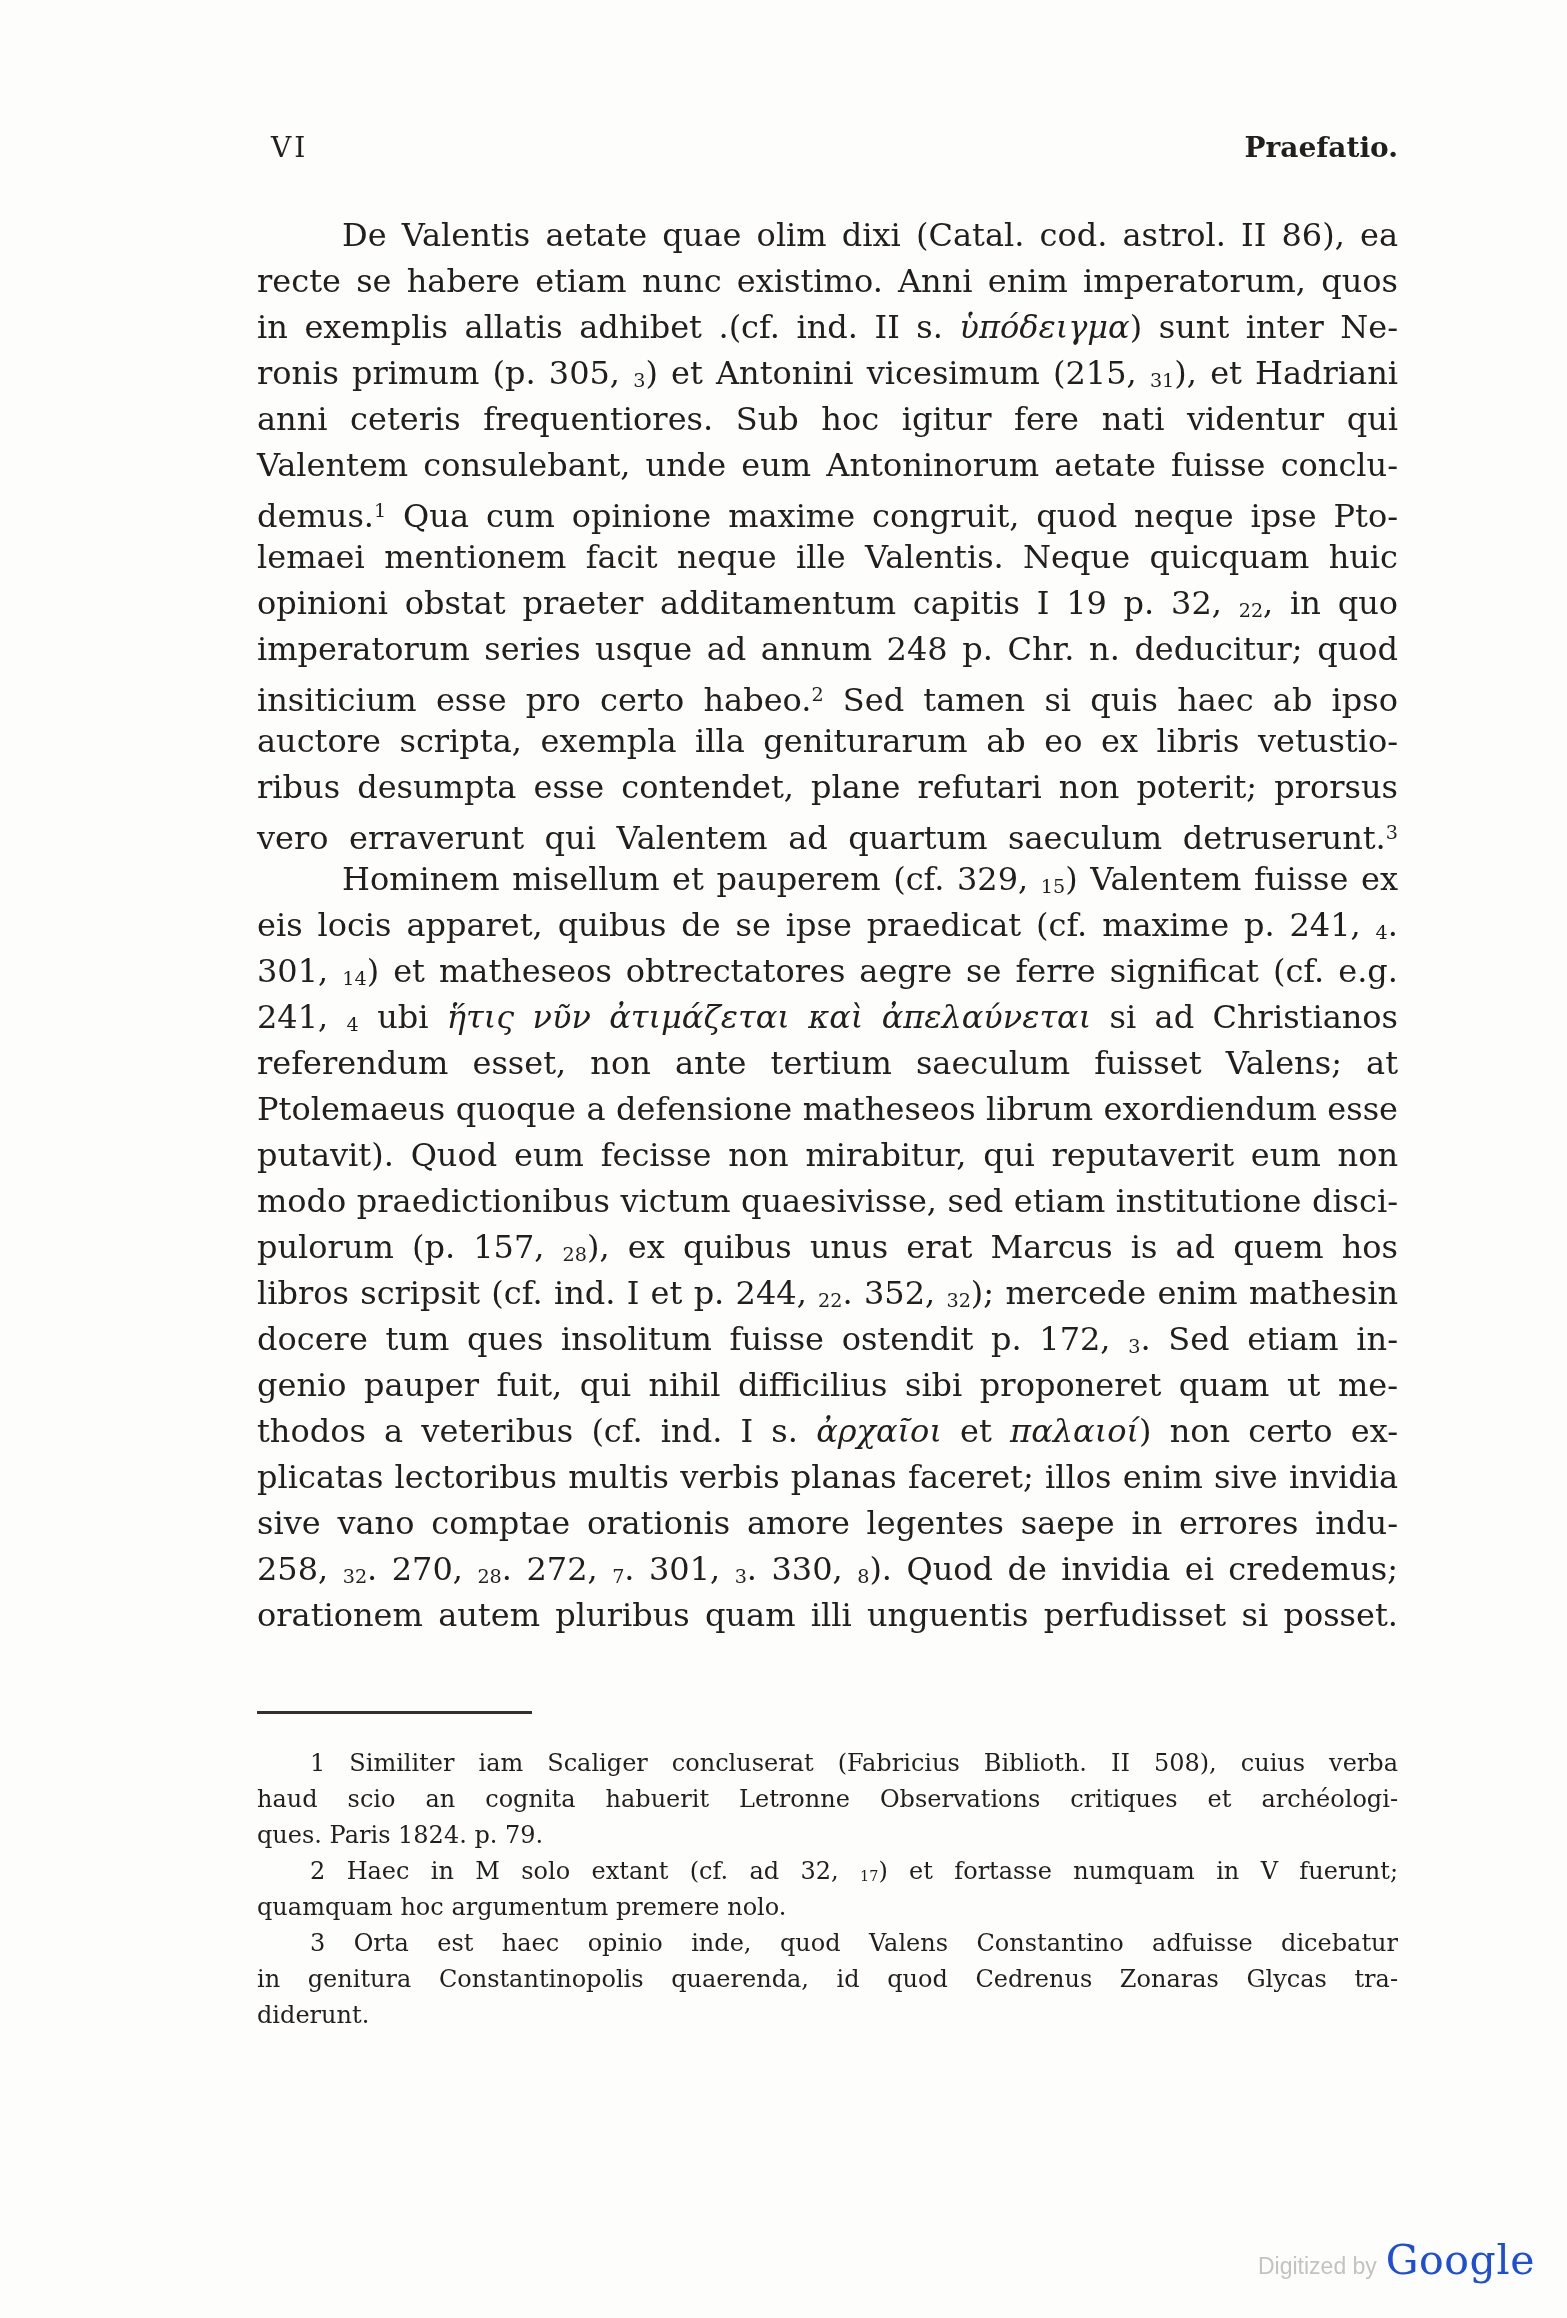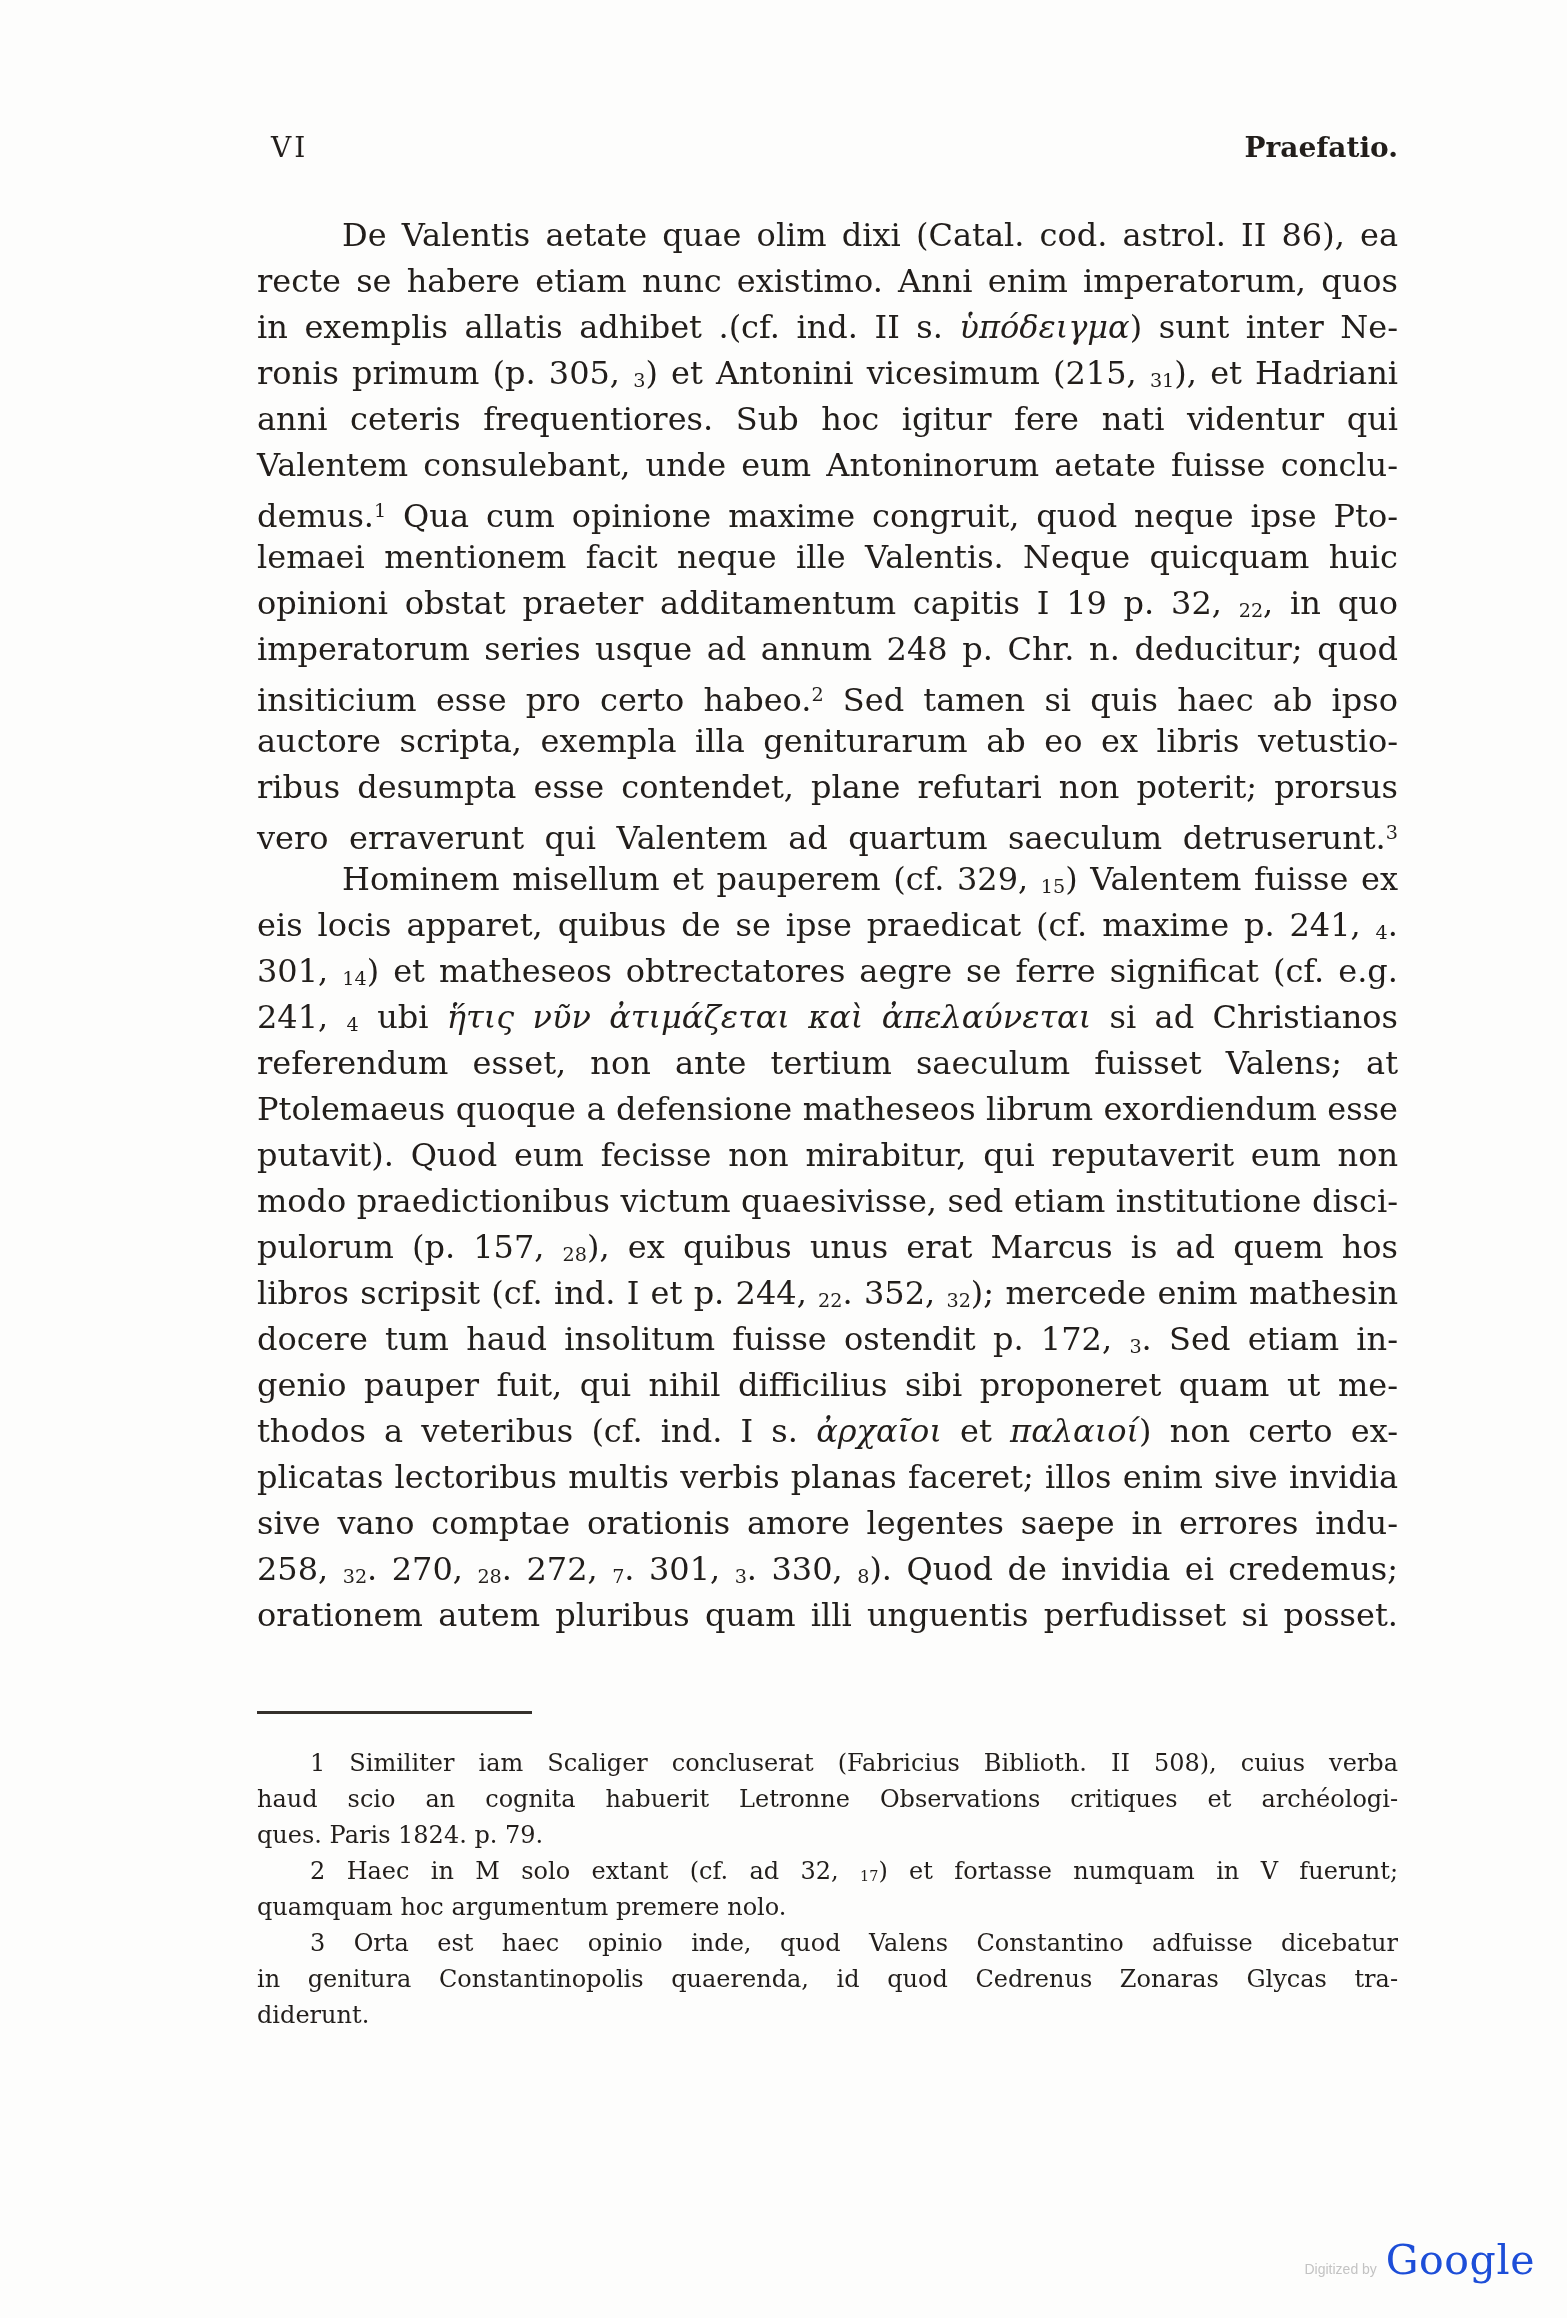--- a/index.html
+++ b/index.html
@@ -51,21 +51,21 @@
   .it { font-style: italic; }
   .sb { font-size: 60%; vertical-align: -0.15em; }
   .sp { font-size: 60%; vertical-align: 0.5em; }
   
   .watermark {
     position: absolute; top: 2236px; right: 33px;
     display: flex; align-items: baseline; gap: 8.8px;
   }
   .wm-prefix {
     font-family: "Liberation Sans", sans-serif;
-    font-size: 14px; color: #c3c3c3;
+    font-size: 23px; color: #c3c3c3;
   }
   .wm-brand {
     font-family: "DejaVu Serif", serif;
     font-size: 41px; color: #1d4ed8; letter-spacing: 0.6px;
   }
 </style>
 </head>
 <body>
 
 <div class="page">
@@ -96,21 +96,21 @@
         <div class="line indent"><span>Hominem misellum et pauperem (cf. 329, </span><span class="sb">15</span><span>) Valentem fuisse ex</span></div>
         <div class="line"><span>eis locis apparet, quibus de se ipse praedicat (cf. maxime p. 241, </span><span class="sb">4</span><span>.</span></div>
         <div class="line"><span>301, </span><span class="sb">14</span><span>) et matheseos obtrectatores aegre se ferre significat (cf. e.g.</span></div>
         <div class="line"><span>241, </span><span class="sb">4</span><span> ubi </span><span class="it">ἥτις νῦν ἀτιμάζεται καὶ ἀπελαύνεται</span><span> si ad Christianos</span></div>
         <div class="line"><span>referendum esset, non ante tertium saeculum fuisset Valens; at</span></div>
         <div class="line"><span>Ptolemaeus quoque a defensione matheseos librum exordiendum esse</span></div>
         <div class="line"><span>putavit). Quod eum fecisse non mirabitur, qui reputaverit eum non</span></div>
         <div class="line"><span>modo praedictionibus victum quaesivisse, sed etiam institutione disci-</span></div>
         <div class="line"><span>pulorum (p. 157, </span><span class="sb">28</span><span>), ex quibus unus erat Marcus is ad quem hos</span></div>
         <div class="line"><span>libros scripsit (cf. ind. I et p. 244, </span><span class="sb">22</span><span>. 352, </span><span class="sb">32</span><span>); mercede enim mathesin</span></div>
-        <div class="line"><span>docere tum haud insolitum fuisse ostendit p. 172, </span><span class="sb">3</span><span>. Sed etiam in-</span></div>
+        <div class="line"><span>docere tum ques insolitum fuisse ostendit p. 172, </span><span class="sb">3</span><span>. Sed etiam in-</span></div>
         <div class="line"><span>genio pauper fuit, qui nihil difficilius sibi proponeret quam ut me-</span></div>
         <div class="line"><span>thodos a veteribus (cf. ind. I s. </span><span class="it">ἀρχαῖοι</span><span> et </span><span class="it">παλαιοί</span><span>) non certo ex-</span></div>
         <div class="line"><span>plicatas lectoribus multis verbis planas faceret; illos enim sive invidia</span></div>
         <div class="line"><span>sive vano comptae orationis amore legentes saepe in errores indu-</span></div>
         <div class="line"><span>258, </span><span class="sb">32</span><span>. 270, </span><span class="sb">28</span><span>. 272, </span><span class="sb">7</span><span>. 301, </span><span class="sb">3</span><span>. 330, </span><span class="sb">8</span><span>). Quod de invidia ei credemus;</span></div>
         <div class="line"><span>orationem autem pluribus quam illi unguentis perfudisset si posset.</span></div>
       </div>
     </div>
 
   <div class="footnote-rule"></div>

